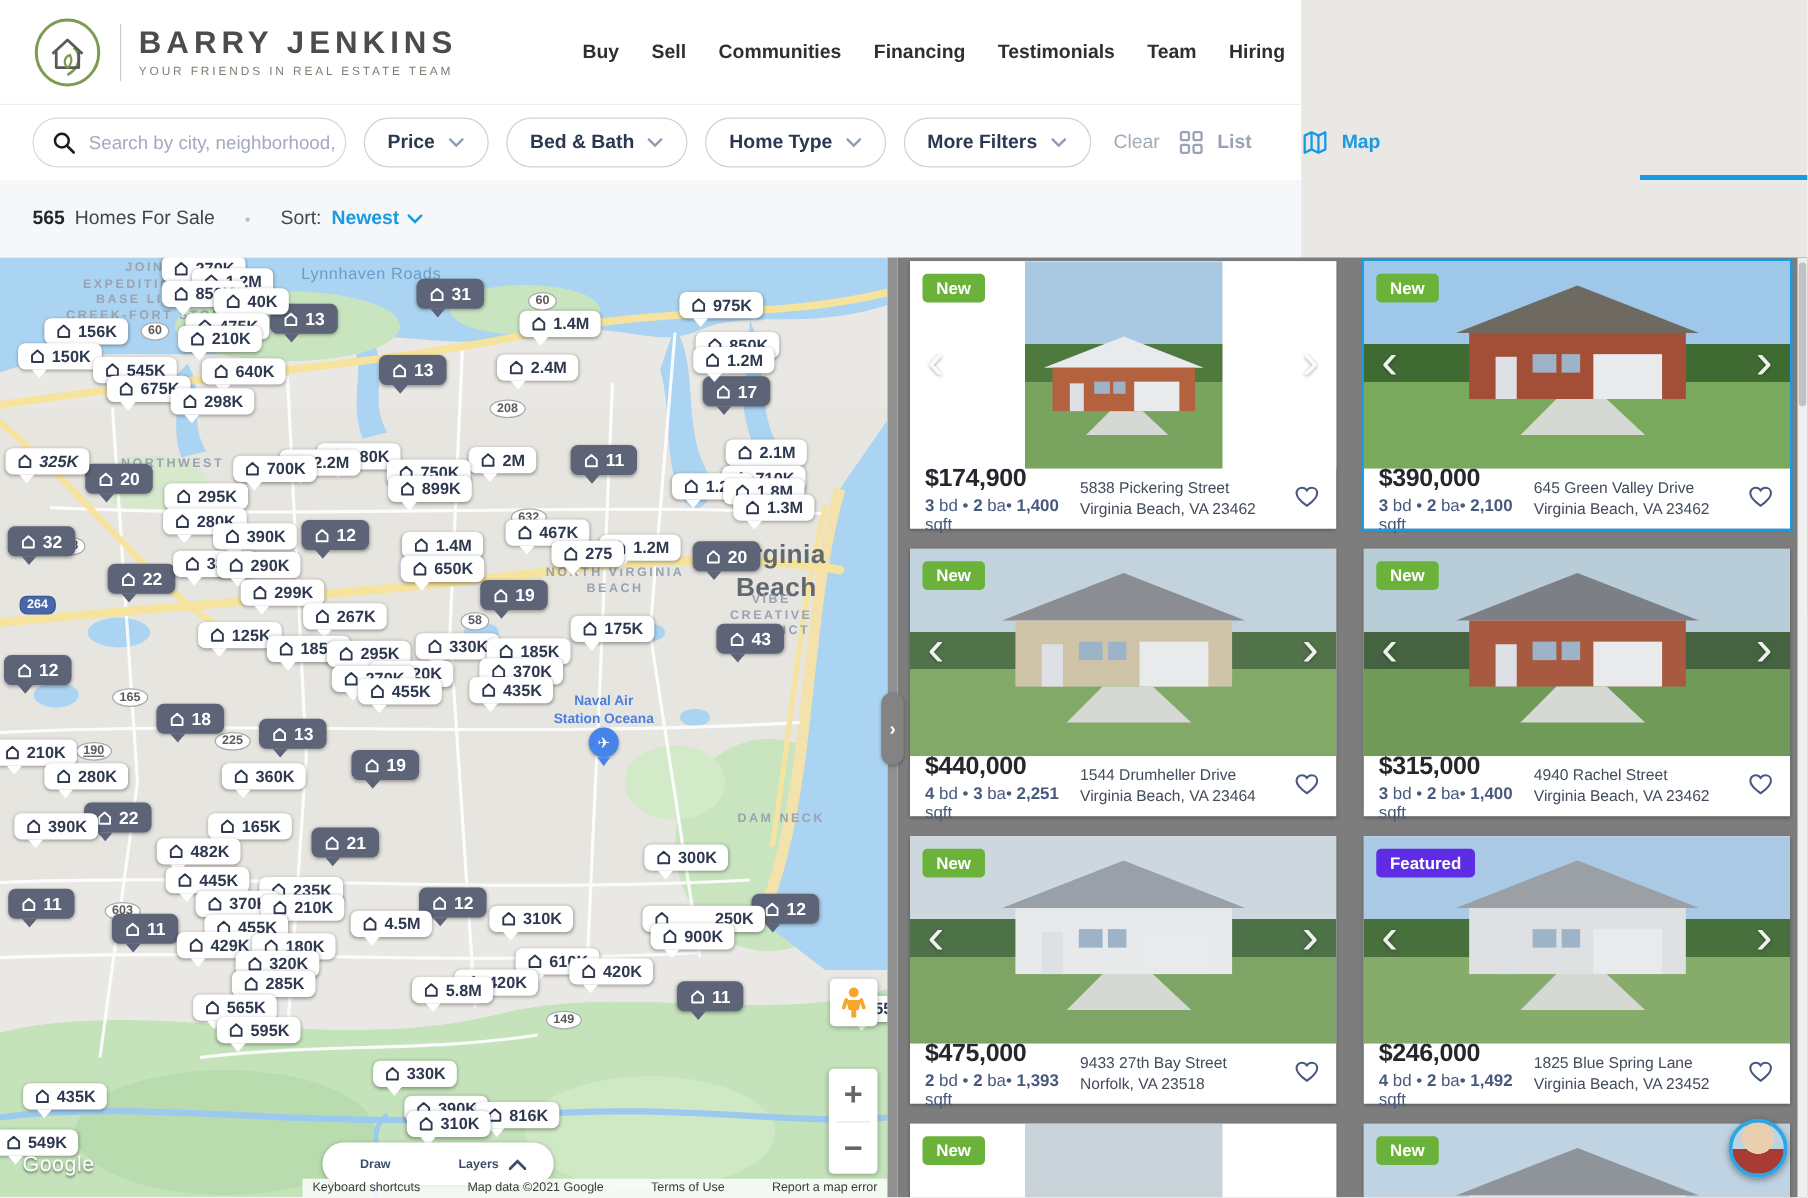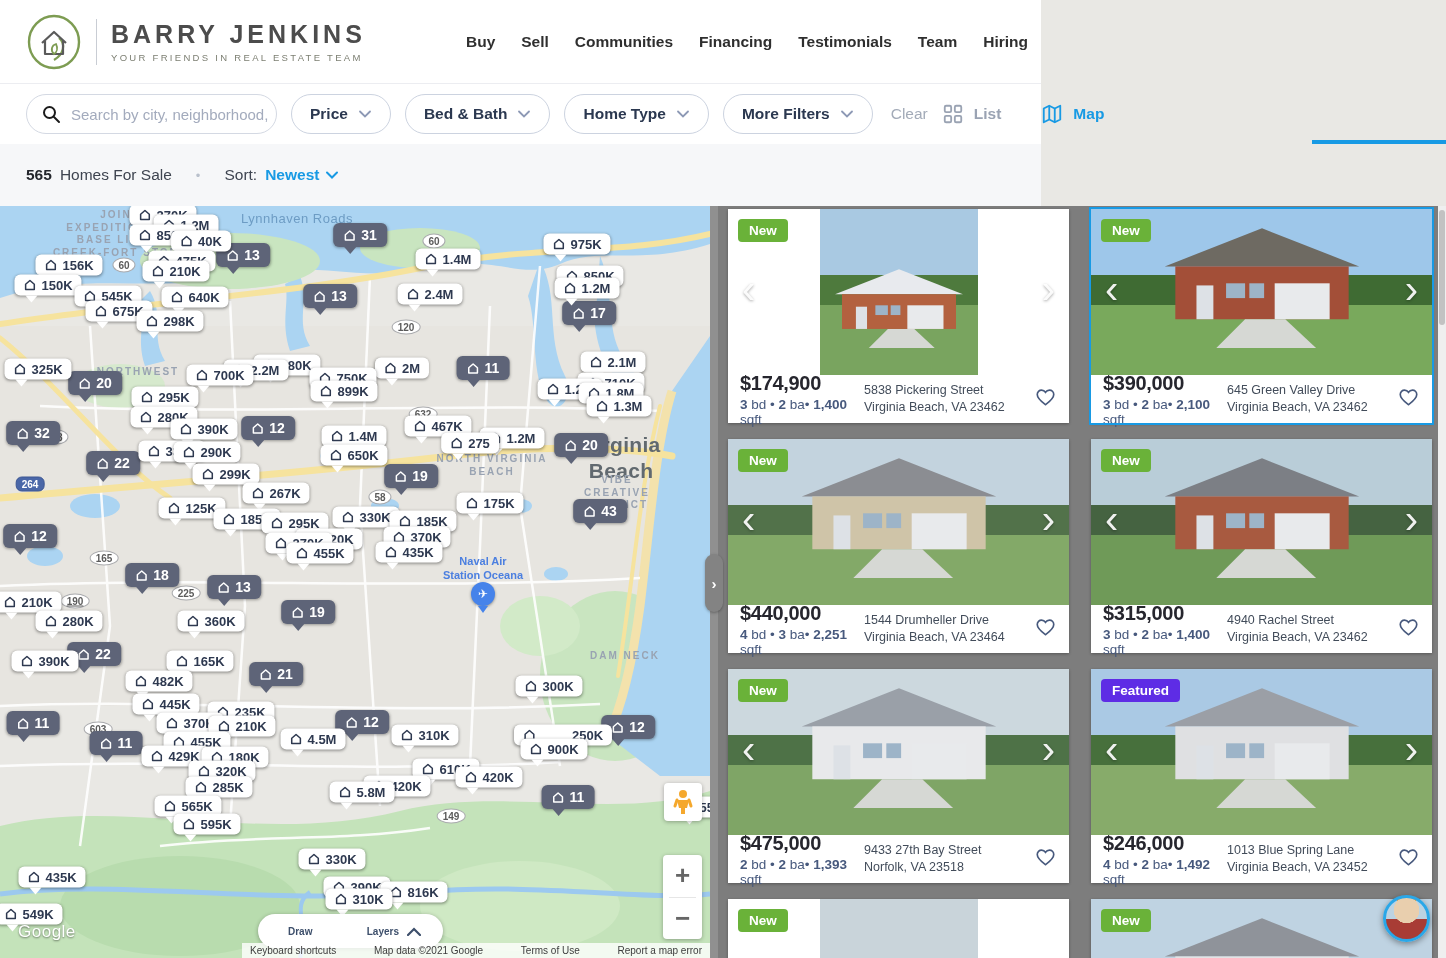--- a/index.html
+++ b/index.html
@@ -319,21 +319,21 @@
           <div class="map-label city" style="left: 621px; top: 252px;">Virginia Beach</div>
           <div class="map-label area" style="left: 617px; top: 287px;">VIBE CREATIVE
 DISTRICT</div>
           <div class="map-label area" style="left: 625px; top: 450px;">DAM NECK</div>
           <div class="map-label poi" style="left: 483px; top: 363px;">Naval Air
 Station Oceana</div>
         </div>
       <div id="map-shields">
           <div class="shield" style="left: 124px; top: 59px;">60</div>
           <div class="shield" style="left: 434px; top: 35px;">60</div>
-          <div class="shield" style="left: 406px; top: 121px;">120</div>
+          <div class="shield" style="left: 406px; top: 121px;">208</div>
           <div class="shield interstate" style="left: 30px; top: 278px;">264</div>
           <div class="shield" style="left: 423px; top: 208px;">632</div>
           <div class="shield" style="left: 380px; top: 291px;">58</div>
           <div class="shield" style="left: 57px; top: 231px;">58</div>
           <div class="shield" style="left: 104px; top: 352px;">165</div>
           <div class="shield" style="left: 186px; top: 387px;">225</div>
           <div class="shield" style="left: 75px; top: 395px; text-decoration: underline;">190</div>
           <div class="shield" style="left: 98px; top: 523px;">603</div>
           <div class="shield" style="left: 451px; top: 610px;">149</div>
         </div>
@@ -592,21 +592,21 @@
               <path d="M2 5.3 L6 1.8 L10 5.3 V10.2 H2 Z" fill="none" stroke="#2e3950" stroke-width="1.4" stroke-linejoin="round"></path>
             </svg>
             <span>680K</span>
           </div>
           <div class="pin" style="left: 402px; top: 162px;">
             <svg width="13" height="13" viewBox="0 0 12 12">
               <path d="M2 5.3 L6 1.8 L10 5.3 V10.2 H2 Z" fill="none" stroke="#2e3950" stroke-width="1.4" stroke-linejoin="round"></path>
             </svg>
             <span>2M</span>
           </div>
-          <div class="pin" style="left: 38px; top: 163px;">
+          <div class="pin" style="left: 38px; top: 163px; font-style: italic;">
             <svg width="13" height="13" viewBox="0 0 12 12">
               <path d="M2 5.3 L6 1.8 L10 5.3 V10.2 H2 Z" fill="none" stroke="#2e3950" stroke-width="1.4" stroke-linejoin="round"></path>
             </svg>
             <span>325K</span>
           </div>
           <div class="pin" style="left: 256px; top: 164px;">
             <svg width="13" height="13" viewBox="0 0 12 12">
               <path d="M2 5.3 L6 1.8 L10 5.3 V10.2 H2 Z" fill="none" stroke="#2e3950" stroke-width="1.4" stroke-linejoin="round"></path>
             </svg>
             <span>2.2M</span>
@@ -1197,21 +1197,21 @@
             <div class="badge featured">Featured</div>
             <span class="arr left">‹</span>
             <span class="arr right">›</span>
           </div>
           <div class="card-info">
             <div class="ci-left">
               <div class="price">$246,000</div>
               <div class="specs"><b>4</b> bd • <b>2</b> ba• <b>1,492</b> sqft</div>
             </div>
             <div class="addr">
-              <div>1013 Blue Spring Lane</div>
+              <div>1825 Blue Spring Lane</div>
               <div>Virginia Beach, VA 23452</div>
             </div>
             <span class="heart"><svg width="23" height="22" viewBox="0 0 24 24">
                 <path d="M12,20.3 C8.6,17.8 3,13.9 3,9.3 C3,6.4 5.2,4.5 7.7,4.5 C9.4,4.5 11,5.4 12,6.9 C13,5.4 14.6,4.5 16.3,4.5 C18.8,4.5 21,6.4 21,9.3 C21,13.9 15.4,17.8 12,20.3 Z" fill="none" stroke="#47597d" stroke-width="1.8"></path>
               </svg></span>
           </div>
         </div>
         <div class="card portrait">
           <div class="card-photo">
             <div class="ph-fill" style="background: linear-gradient(rgb(201, 212, 218) 0%, rgb(201, 212, 218) 40%, rgb(93, 122, 85) 40%, rgb(93, 122, 85) 58%, rgb(132, 168, 107) 58%, rgb(132, 168, 107) 100%);">

